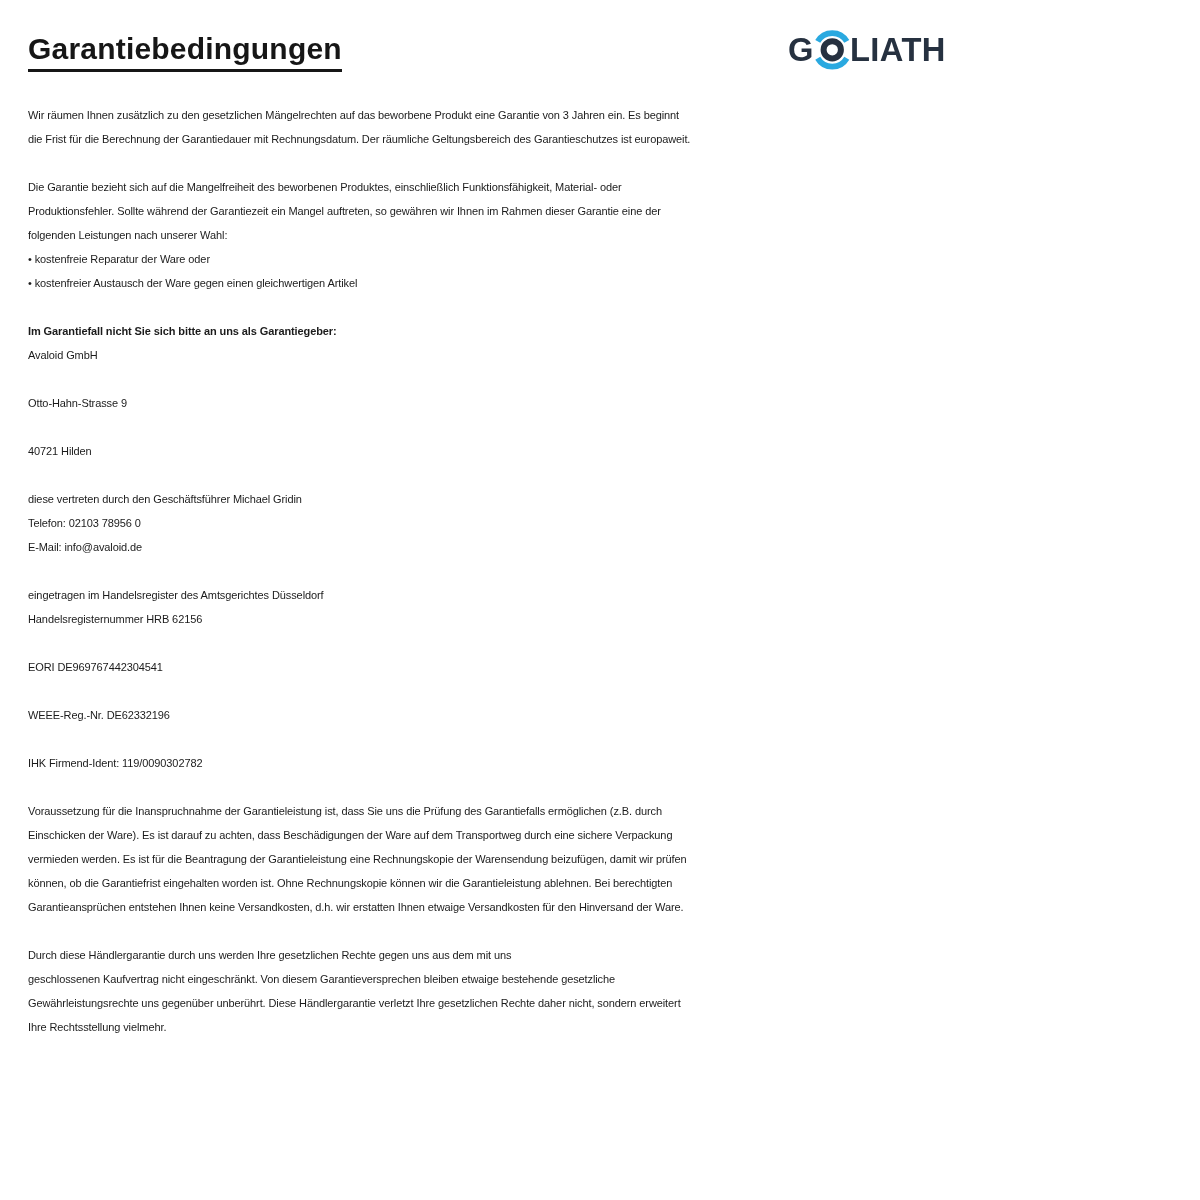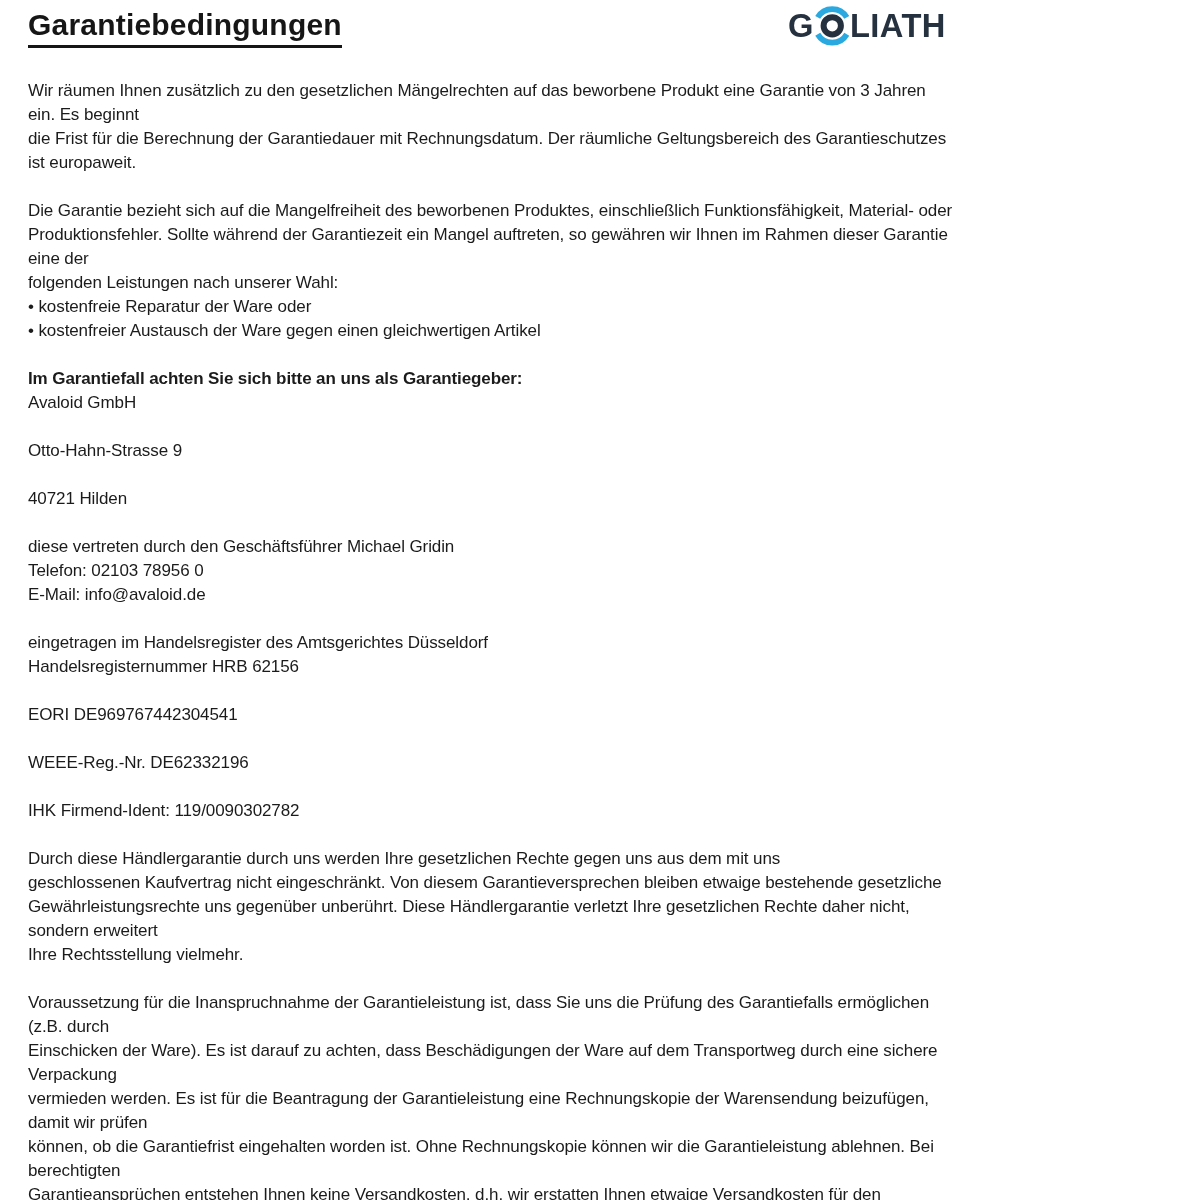--- a/index.html
+++ b/index.html
@@ -11,21 +11,21 @@
     width: 1200px;
     height: 1200px;
     font-family: "Liberation Sans", sans-serif;
     color: #1b1b1b;
     overflow: hidden;
   }
   .page {
     box-sizing: border-box;
     width: 984px;
     height: 1200px;
-    padding: 8px 28px 0 28px;
+    padding: 32px 28px 0 28px;
   }
   .header {
     display: flex;
     justify-content: space-between;
     align-items: flex-start;
     margin-bottom: 28px;
   }
   .title {
     font-size: 30px;
     font-weight: bold;
@@ -34,21 +34,21 @@
     color: #161616;
     border-bottom: 3px solid #161616;
     padding-bottom: 3px;
     display: inline-block;
   }
   .logo {
     margin-top: -10px;
     flex: none;
   }
   .content .para {
-    font-size: 17px;
+    font-size: 11px;
     line-height: 24px;
     letter-spacing: -0.1px;
     margin: 0 0 24px 0;
     white-space: pre-line;
   }
   .content .para.heading {
     font-weight: bold;
     margin-bottom: 0;
   }
 </style>
@@ -73,21 +73,21 @@
 
     <p class="para">Wir räumen Ihnen zusätzlich zu den gesetzlichen Mängelrechten auf das beworbene Produkt eine Garantie von 3 Jahren ein. Es beginnt
 die Frist für die Berechnung der Garantiedauer mit Rechnungsdatum. Der räumliche Geltungsbereich des Garantieschutzes ist europaweit.</p>
 
     <p class="para">Die Garantie bezieht sich auf die Mangelfreiheit des beworbenen Produktes, einschließlich Funktionsfähigkeit, Material- oder
 Produktionsfehler. Sollte während der Garantiezeit ein Mangel auftreten, so gewähren wir Ihnen im Rahmen dieser Garantie eine der
 folgenden Leistungen nach unserer Wahl:
 • kostenfreie Reparatur der Ware oder
 • kostenfreier Austausch der Ware gegen einen gleichwertigen Artikel</p>
 
-    <p class="para heading">Im Garantiefall achten Sie sich bitte an uns als Garantiegeber:</p>
+    <p class="para heading">Im Garantiefall nicht Sie sich bitte an uns als Garantiegeber:</p>
 
     <p class="para">Avaloid GmbH
 
 Otto-Hahn-Strasse 9
 
 40721 Hilden
 
 diese vertreten durch den Geschäftsführer Michael Gridin
 Telefon: 02103 78956 0
 E-Mail: info@avaloid.de
@@ -95,25 +95,25 @@
 eingetragen im Handelsregister des Amtsgerichtes Düsseldorf
 Handelsregisternummer HRB 62156
 
 EORI DE969767442304541
 
 WEEE-Reg.-Nr. DE62332196
 
 IHK Firmend-Ident: 119/0090302782</p>
 
 
-    <p class="para">Durch diese Händlergarantie durch uns werden Ihre gesetzlichen Rechte gegen uns aus dem mit uns
-geschlossenen Kaufvertrag nicht eingeschränkt. Von diesem Garantieversprechen bleiben etwaige bestehende gesetzliche
-Gewährleistungsrechte uns gegenüber unberührt. Diese Händlergarantie verletzt Ihre gesetzlichen Rechte daher nicht, sondern erweitert
-Ihre Rechtsstellung vielmehr.</p>
-
     <p class="para">Voraussetzung für die Inanspruchnahme der Garantieleistung ist, dass Sie uns die Prüfung des Garantiefalls ermöglichen (z.B. durch
 Einschicken der Ware). Es ist darauf zu achten, dass Beschädigungen der Ware auf dem Transportweg durch eine sichere Verpackung
 vermieden werden. Es ist für die Beantragung der Garantieleistung eine Rechnungskopie der Warensendung beizufügen, damit wir prüfen
 können, ob die Garantiefrist eingehalten worden ist. Ohne Rechnungskopie können wir die Garantieleistung ablehnen. Bei berechtigten
 Garantieansprüchen entstehen Ihnen keine Versandkosten, d.h. wir erstatten Ihnen etwaige Versandkosten für den Hinversand der Ware.</p>
 
+    <p class="para">Durch diese Händlergarantie durch uns werden Ihre gesetzlichen Rechte gegen uns aus dem mit uns
+geschlossenen Kaufvertrag nicht eingeschränkt. Von diesem Garantieversprechen bleiben etwaige bestehende gesetzliche
+Gewährleistungsrechte uns gegenüber unberührt. Diese Händlergarantie verletzt Ihre gesetzlichen Rechte daher nicht, sondern erweitert
+Ihre Rechtsstellung vielmehr.</p>
+
   </div>
 </div>
 
 </body></html>

